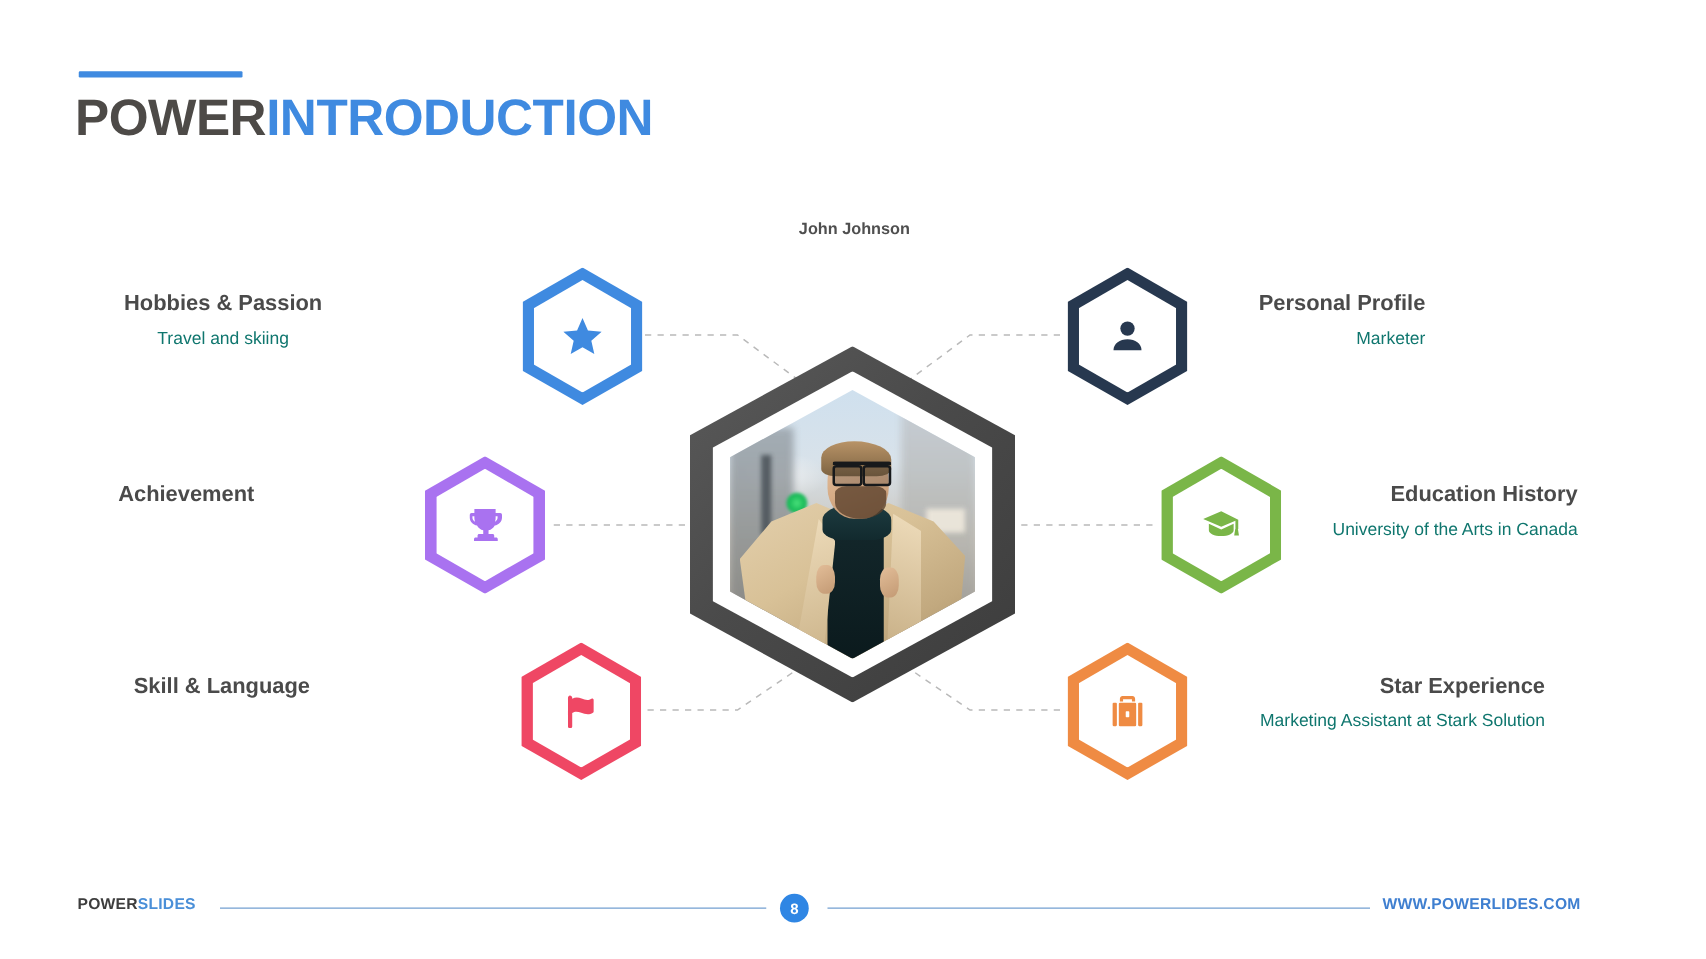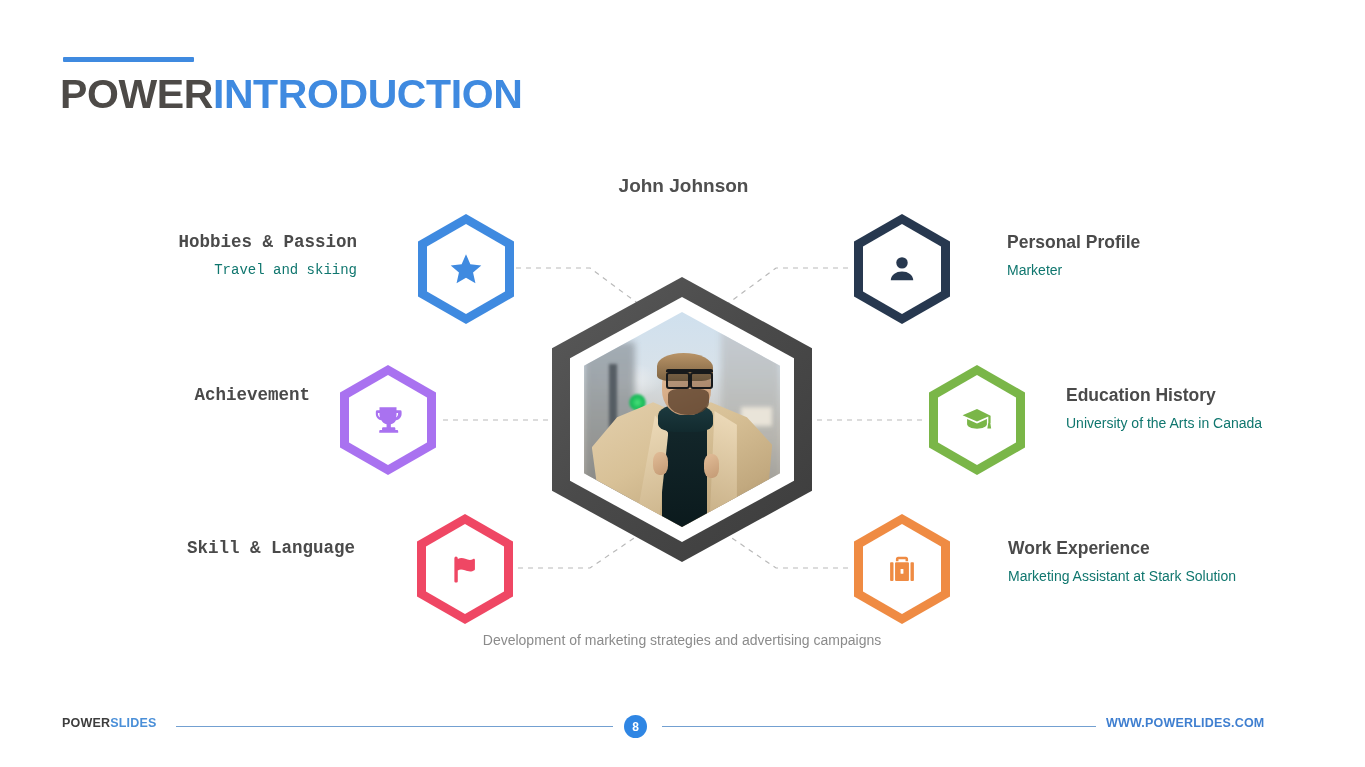--- a/index.html
+++ b/index.html
@@ -46,21 +46,21 @@
   .page-title .t-dark { color: #4d4a47; }
   .page-title .t-blue { color: #3f8ae0; }
 
   
   .person-name {
     position: absolute;
     left: 0;
     top: 175px;
     width: 1365px;
     text-align: center;
-    font-size: 19px;
+    font-size: 13px;
     font-weight: bold;
     color: #4f4f4f;
   }
   .person-name span { position: relative; left: 1px; }
 
   
   .center-hex-wrap {
     position: absolute;
     left: 552px;
     top: 277px;
@@ -252,22 +252,22 @@
     line-height: 1.25;
     white-space: nowrap;
   }
   .entry .e-sub {
     margin-top: 7px;
     font-size: 14px;
     color: #0f766e;
     line-height: 1.3;
     white-space: nowrap;
   }
-  .entry.right-al { text-align: right; font-family: Liberation Mono, monospace; }
-  .entry.left-al { text-align: left; }
+  .entry.right-al { text-align: center; }
+  .entry.left-al { text-align: right; }
 
   
   .connectors {
     position: absolute;
     left: 0; top: 0;
     width: 1365px; height: 767px;
     pointer-events: none;
   }
 
   
@@ -410,21 +410,21 @@
 
   <div class="hex-icon" style="left:340px; top:365px;">
     <div class="hex-ring" style="background:#a972f0;"></div>
     <div class="hex-ring-inner"></div>
     <div class="glyph">
       <svg width="34" height="34" viewBox="0 0 24 24" fill="#a972f0">
         <path d="M6 3 h12 v2.2 h2.6 a1 1 0 0 1 1 1 v1.6 c0 2.3-1.8 4.2-4.1 4.5 -0.7 1.4-2 2.4-3.5 2.7 v2.1 h2.3 c0.5 0 0.9 0.4 0.9 0.9 V19 h1.1 c0.5 0 0.9 0.4 0.9 0.9 V21 H5.8 v-1.1 c0-0.5 0.4-0.9 0.9-0.9 H7.8 v-1 c0-0.5 0.4-0.9 0.9-0.9 H11 v-2.1 c-1.5-0.3-2.8-1.3-3.5-2.7 -2.3-0.3-4.1-2.2-4.1-4.5 V6.2 a1 1 0 0 1 1-1 H6 Z M6 7.1 H4.9 v0.7 c0 1.1 0.6 2 1.5 2.4 -0.2-0.6-0.4-1.3-0.4-2 Z M19.1 7.1 H18 v1.1 c0 0.7-0.1 1.4-0.4 2 0.9-0.4 1.5-1.3 1.5-2.4 Z"></path>
       </svg>
     </div>
   </div>
-  <div class="entry right-al" style="left:12px; top:385px; width:298px;">
+  <div class="entry right-al" style="left:0px; top:385px; width:298px;">
     <div class="e-title">Achievement</div>
   </div>
 
   <div class="hex-icon" style="left:417px; top:514px;">
     <div class="hex-ring" style="background:#ef4764;"></div>
     <div class="hex-ring-inner"></div>
     <div class="glyph">
       <svg width="34" height="34" viewBox="0 0 24 24" fill="#ef4764">
         <path d="M5.6 3.1 c0.7 0 1.3 0.6 1.3 1.3 v0.5 c1.9-1 3.6-0.7 5.3-0.1 1.9 0.7 3.6 1.3 5.6 0.1 0.5-0.3 1.2 0.1 1.2 0.7 v6.6 c0 0.3-0.1 0.5-0.4 0.7 -2.4 1.5-4.6 0.7-6.6 0 -1.8-0.6-3.3-1.1-5.1 0.1 v7.6 c0 0.5-0.4 0.9-0.9 0.9 h-0.6 c-0.5 0-0.9-0.4-0.9-0.9 V4.4 c0-0.7 0.6-1.3 1.1-1.3 Z"></path>
       </svg>
@@ -472,25 +472,24 @@
       <svg width="34" height="34" viewBox="0 0 24 24" fill="#ef8b43">
         <path d="M9.2 3.4 h5.6 c0.8 0 1.5 0.7 1.5 1.5 v1.6 h-1.8 V5.2 H9.5 v1.3 H7.7 V4.9 c0-0.8 0.7-1.5 1.5-1.5 Z"></path>
         <rect x="3.6" y="7.2" width="2.4" height="13.2" rx="0.6"></rect>
         <rect x="7.1" y="7.2" width="9.8" height="13.2" rx="0.7"></rect>
         <rect x="18" y="7.2" width="2.4" height="13.2" rx="0.6"></rect>
         <rect x="11" y="12" width="2" height="3.4" rx="0.4" fill="#ffffff"></rect>
       </svg>
     </div>
   </div>
   <div class="entry left-al" style="left:1008px; top:538px;">
-    <div class="e-title">Work Experience</div>
+    <div class="e-title">Star Experience</div>
     <div class="e-sub">Marketing Assistant at Stark Solution</div>
   </div>
 
-  <div class="bottom-caption">Development of marketing strategies and advertising campaigns</div>
 
   <div class="footer-logo">
     <span class="f-dark">POWER</span><span class="f-blue">SLIDES</span>
   </div>
   <div class="footer-line-left"></div>
   <div class="page-badge">8</div>
   <div class="footer-line-right"></div>
   <div class="footer-url">WWW.POWERLIDES.COM</div>
 
 </div>

